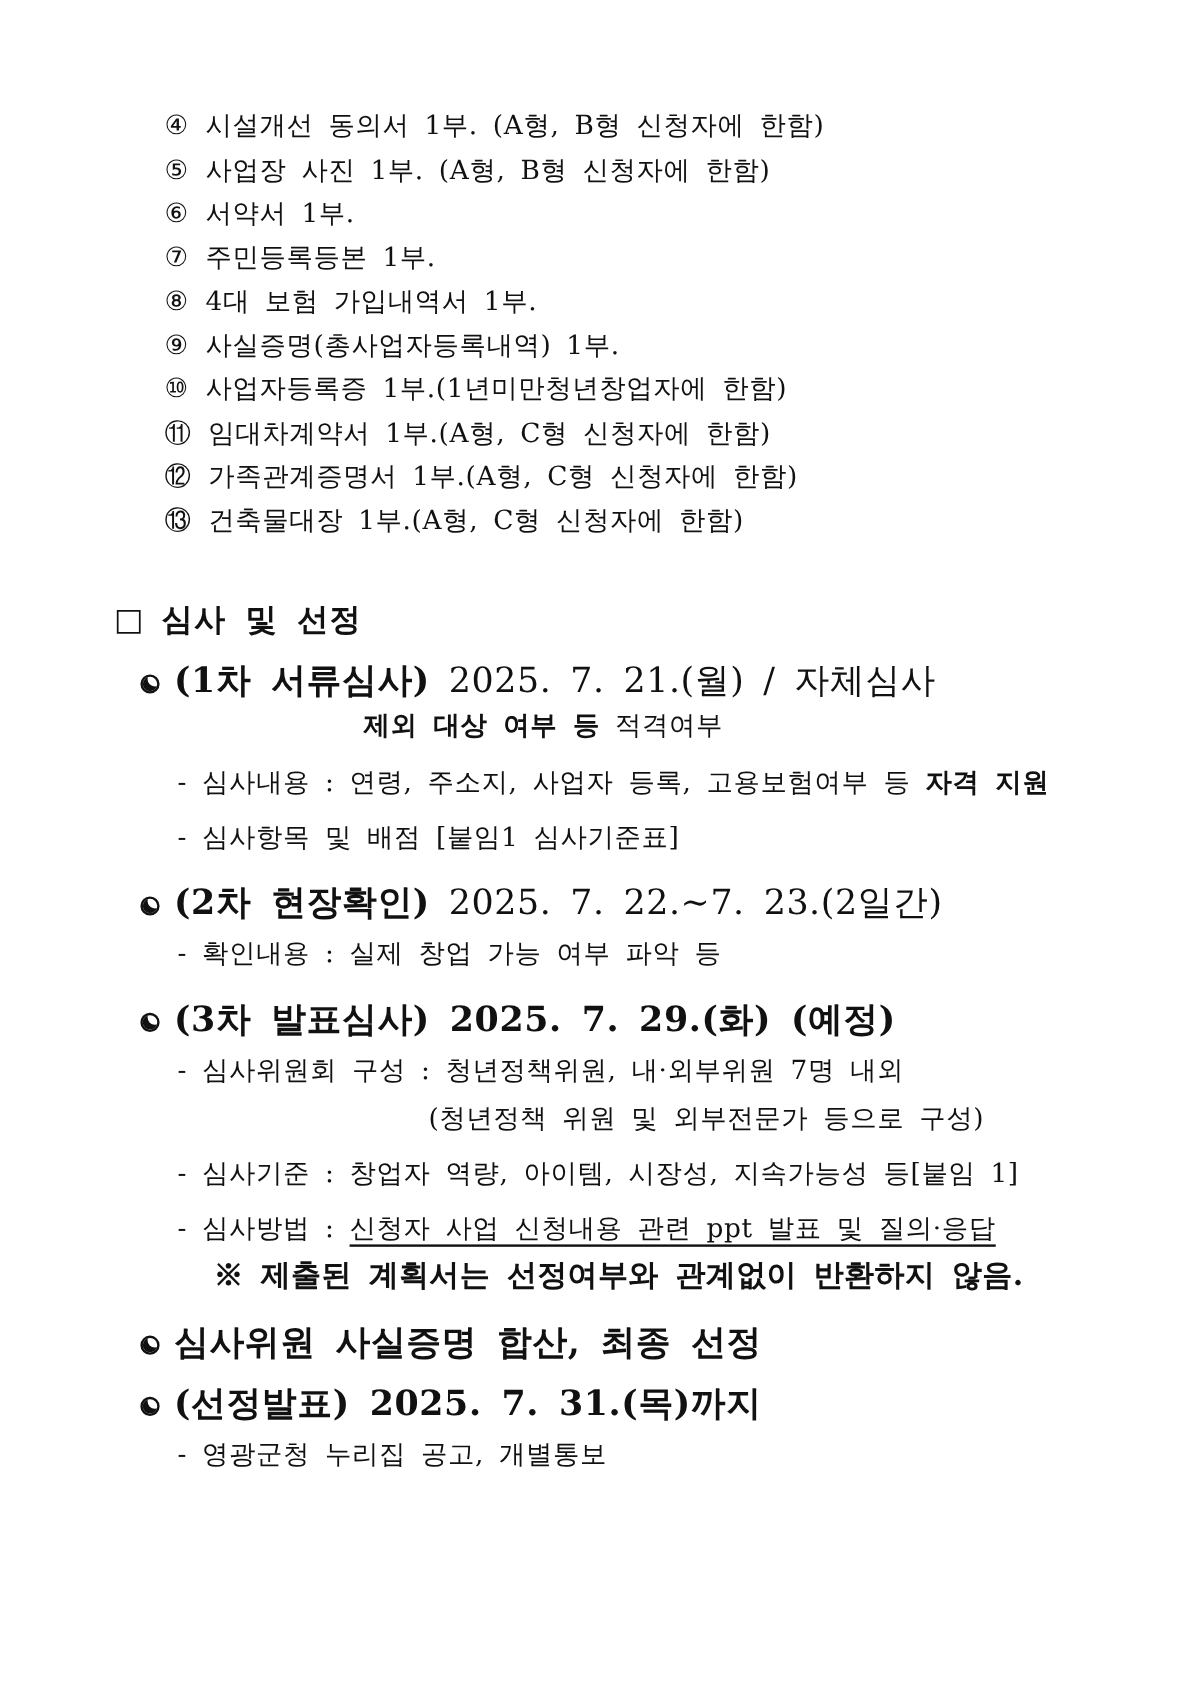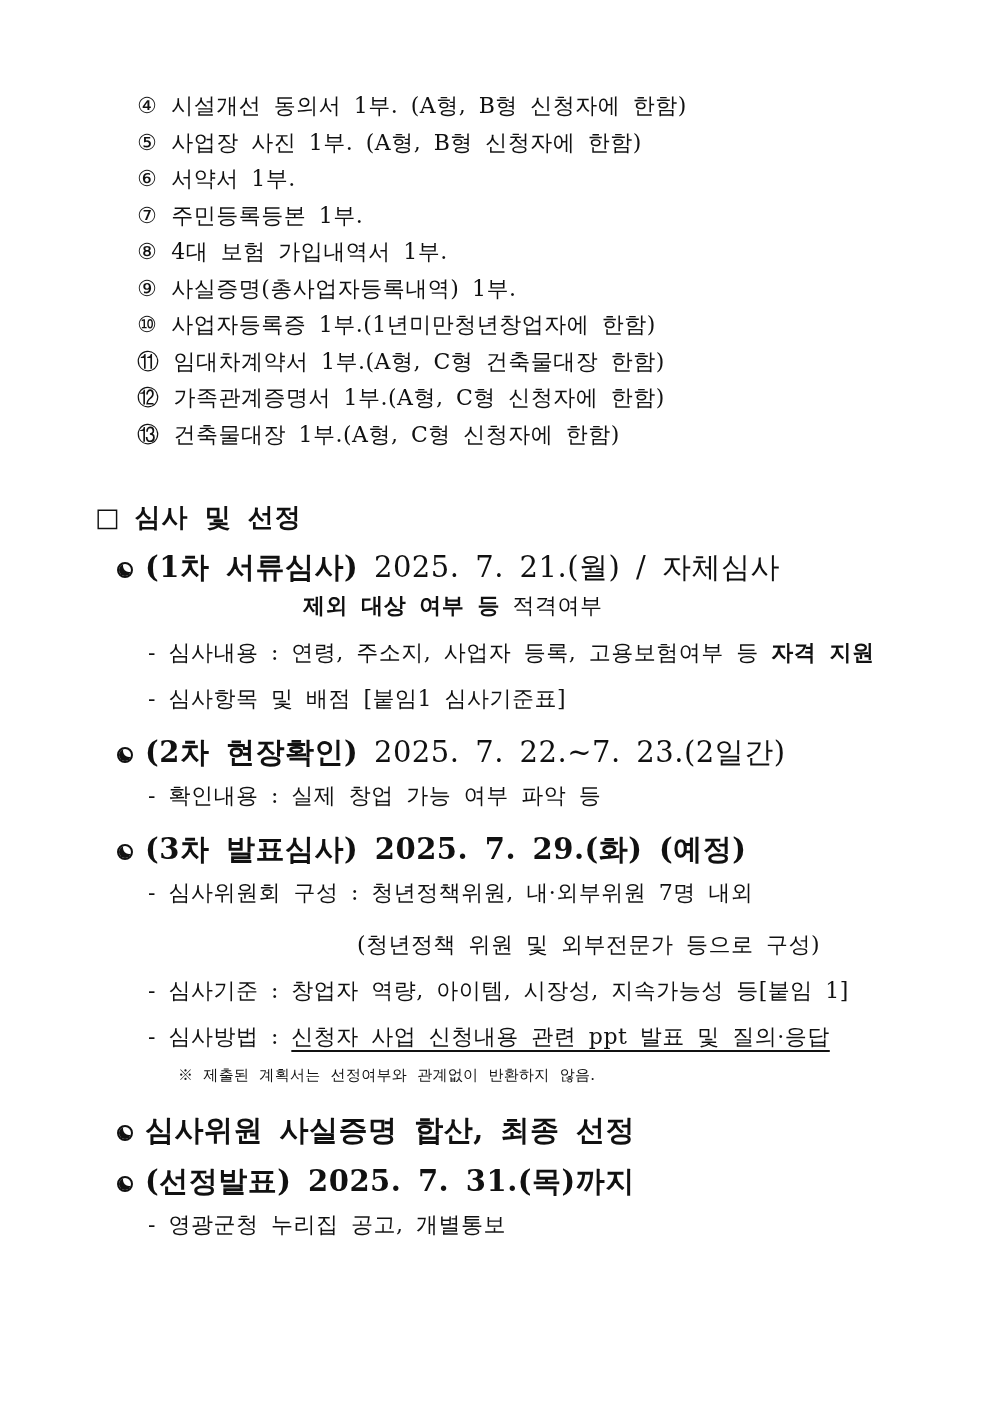--- a/index.html
+++ b/index.html
@@ -68,34 +68,34 @@
   .sub-line {
     margin-top: 6px;
     padding-left: 53px;
     font-size: 22px;
     line-height: 40px;
     letter-spacing: 0.5px;
     word-spacing: 5px;
     white-space: nowrap;
   }
   .sub-cont-1 { padding-left: 208px; margin-top: 0; }   
-  .sub-cont-2 { padding-left: 262px; margin-top: 12px; }   
+  .sub-cont-2 { padding-left: 262px; margin-top: 0; }   
   .bold { font-weight: bold; }
   .method-value {
     font-weight: normal;
     text-decoration: underline;
     text-underline-offset: 6px;
     text-decoration-thickness: 2px;
   }
   .note-line {
     margin-top: 2px;
     padding-left: 83px;
-    font-size: 15px;
+    font-size: 25px;
     line-height: 32px;
-    font-weight: normal;
+    font-weight: bold;
     letter-spacing: 0.3px;
     word-spacing: 5px;
     white-space: nowrap;
   }
 </style>
 </head>
 <body>
 
 <div class="page">
 
@@ -115,21 +115,21 @@
     <div class="doc-line">
       <span class="doc-num">⑧</span><span>4대 보험 가입내역서 1부.</span>
     </div>
     <div class="doc-line">
       <span class="doc-num">⑨</span><span>사실증명(총사업자등록내역) 1부.</span>
     </div>
     <div class="doc-line">
       <span class="doc-num">⑩</span><span>사업자등록증 1부.(1년미만청년창업자에 한함)</span>
     </div>
     <div class="doc-line">
-      <span class="doc-num">⑪</span><span>임대차계약서 1부.(A형, C형 건축물대장 한함)</span>
+      <span class="doc-num">⑪</span><span>임대차계약서 1부.(A형, C형 신청자에 한함)</span>
     </div>
     <div class="doc-line">
       <span class="doc-num">⑫</span><span>가족관계증명서 1부.(A형, C형 신청자에 한함)</span>
     </div>
     <div class="doc-line">
       <span class="doc-num">⑬</span><span>건축물대장 1부.(A형, C형 신청자에 한함)</span>
     </div>
   </div>
 
   <div class="review">

